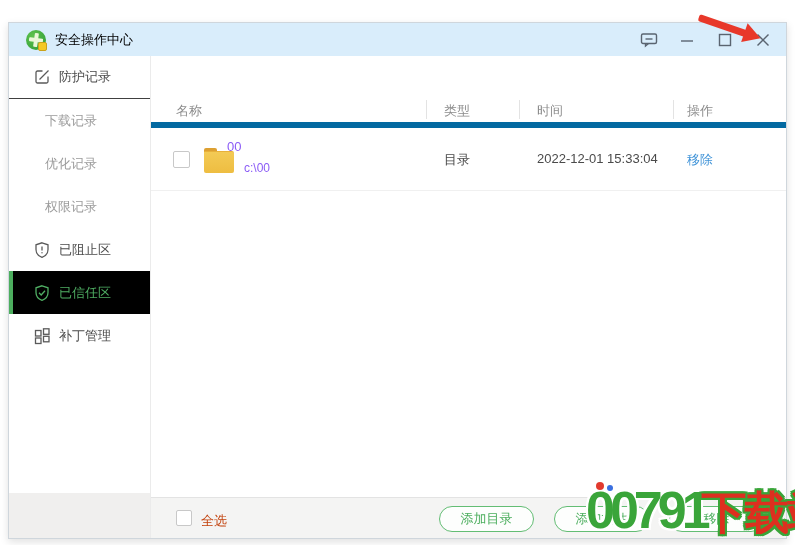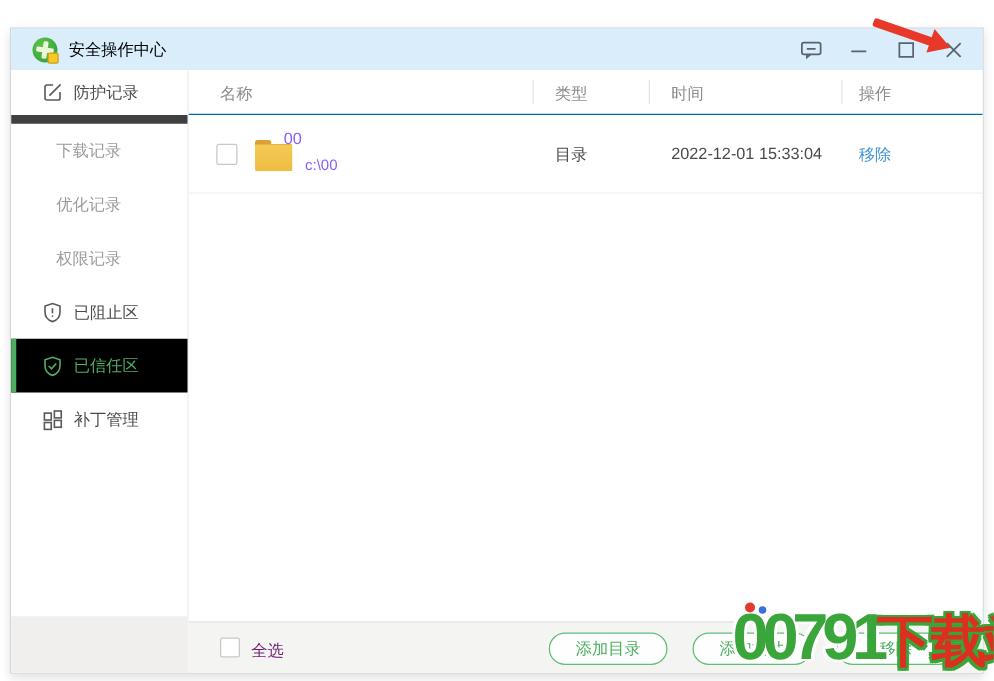--- a/index.html
+++ b/index.html
@@ -33,49 +33,49 @@
   .sidebar { position:relative; width:142px; height:100%; background:#fff;
              border-right:1px solid #ebebeb; flex:none; }
   .main { position:relative; flex:1; height:100%; background:#fff; }
 
   
   .side-item { height:43px; display:flex; align-items:center; padding-left:24px;
                font-size:13px; color:#4a4a4a; cursor:pointer; }
   .side-item .icn { width:18px; height:18px; margin-right:8px; flex:none; }
   .side-item .icn svg { stroke:#5a5a5a; stroke-width:1.3; fill:none; }
   .side-item.sub { padding-left:36px; color:#9b9b9b; }
-  .side-item.sep { border-bottom:7px solid #404040; }
+  .side-item.sep { border-bottom:1px solid #404040; }
   .side-item.selected { background:#000000; border-left:4px solid #4cae5e;
                         padding-left:20px; color:#4fae63; }
   .side-item.selected .icn svg { stroke:#4fae63; }
   .side-footer { position:absolute; left:0; bottom:0; width:100%; height:45px; background:#f0efee; }
 
   
-  .thead { position:relative; height:36px; border-bottom:1px solid #0369a1; }
+  .thead { position:relative; height:36px; border-bottom:6px solid #0369a1;margin-top:36px; }
   .th { position:absolute; top:10px; font-size:13px; color:#8c8c8c; }
   .col-divider { position:absolute; top:8px; width:1px; height:19px; background:#e3e3e3; }
   .trow { position:relative; height:63px; border-bottom:1px solid #f0f0f0; }
   .checkbox { position:absolute; width:17px; height:17px; background:#fff;
               border:1px solid #c8c8c8; border-radius:2px; cursor:pointer; }
   .folder { position:absolute; left:53px; top:20px; width:30px; height:25px; }
   .folder .tab { position:absolute; left:0; top:0; width:13px; height:8px;
                  background:#dda032; border-radius:2px 2px 0 0; }
   .folder .body { position:absolute; left:0; top:3px; width:30px; height:22px;
                   background:linear-gradient(#f3ca55,#eebd41); border-radius:1px 2px 2px 2px;
                   border-top:1px solid #e8b13a; }
   .cell-name { position:absolute; left:76px; top:11px; font-size:13px; color:#8b5cf6; }
   .cell-path { position:absolute; left:93px; top:33px; font-size:12px; color:#8b5cf6; }
   .cell-mid  { position:absolute; top:23px; font-size:13px; color:#4a4a4a; }
   .cell-action { position:absolute; top:23px; font-size:13px; color:#3f93d8; cursor:pointer; }
 
   
   .foot { position:absolute; left:0; bottom:0; width:100%; height:41px;
           background:#f4f4f3; border-top:1px solid #e3e3e3; }
   .foot .checkbox { left:25px; top:12px; width:16px; height:16px; }
-  .foot-label { position:absolute; left:50px; top:14px; font-size:13px; color:#701a75; }
+  .foot-label { position:absolute; left:50px; top:14px; font-size:13px; color:#c2410c; }
   .pill-btn { position:absolute; top:8px; width:95px; height:26px; border-radius:13px;
               border:1px solid #63bd74; background:#fdfefd; color:#4cae5e;
               font-size:13px; display:flex; align-items:center; justify-content:center; cursor:pointer; }
 
   
   .red-arrow { position:absolute; left:699px; top:7px; width:70px; height:20px; z-index:50;
                transform:rotate(19deg); transform-origin:0 50%; }
   .red-arrow .shaft { position:absolute; left:0; top:7px; width:50px; height:7px;
                       background:#e8382a; border-radius:2px; }
   .red-arrow .head { position:absolute; left:48px; top:0; width:0; height:0;

